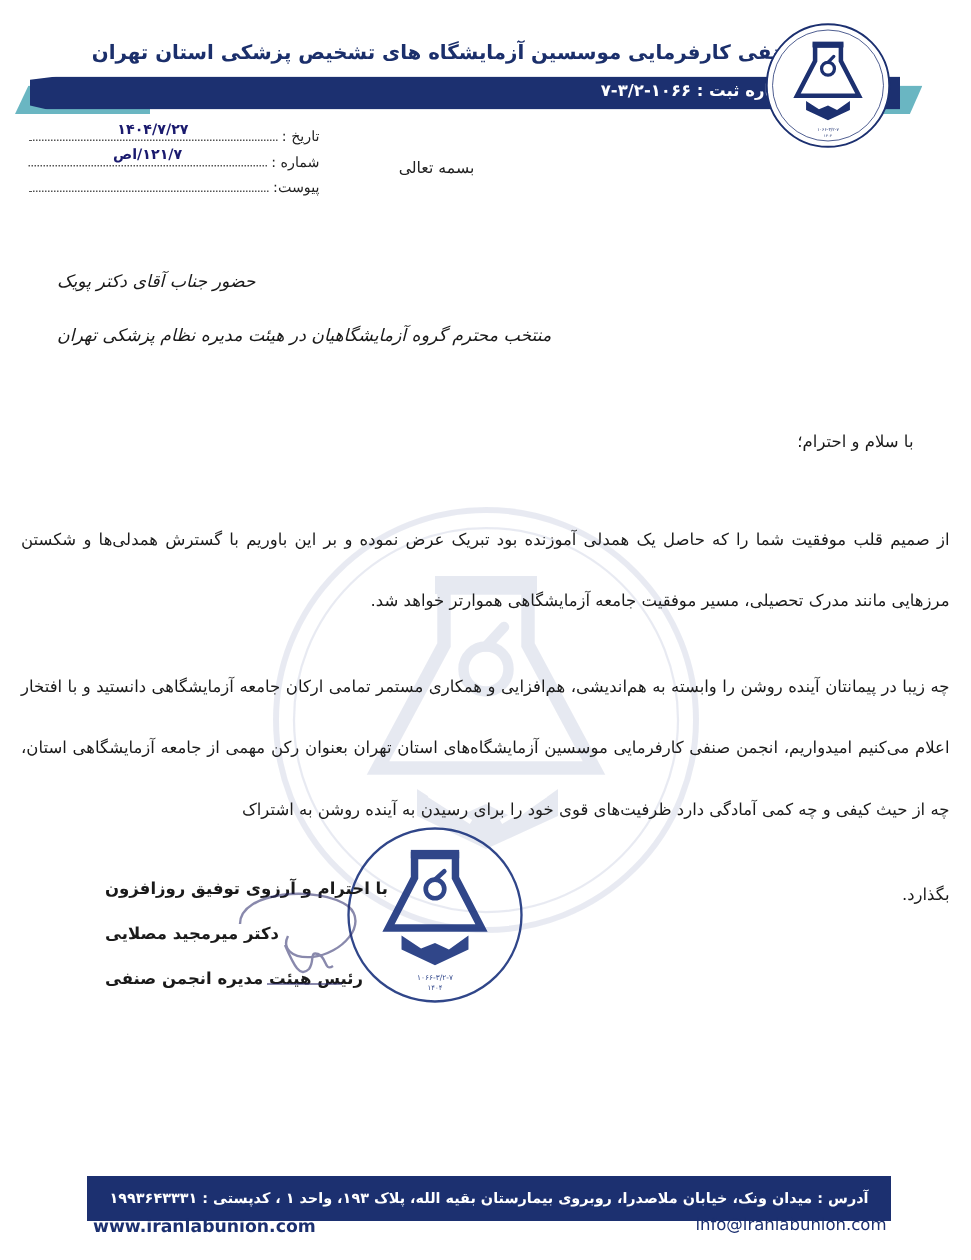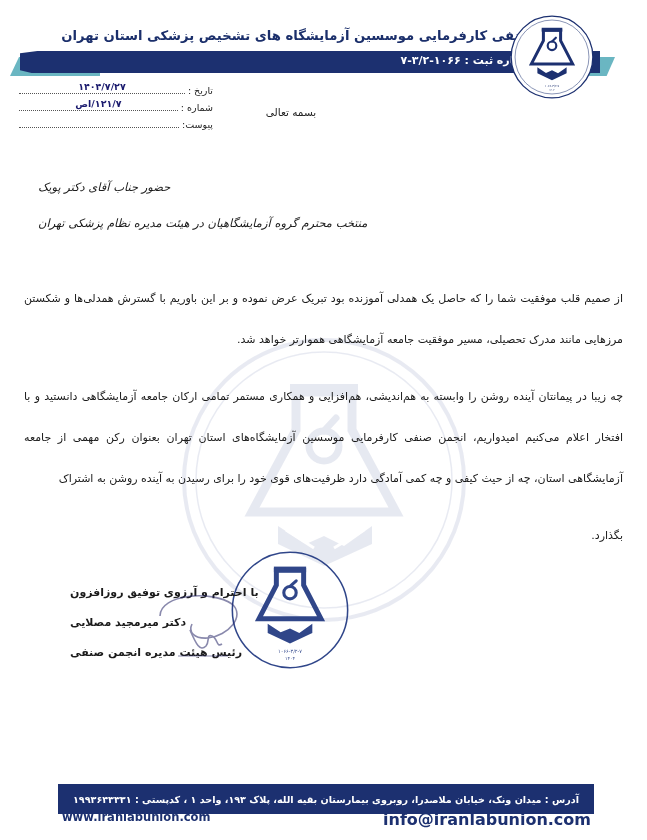--- a/index.html
+++ b/index.html
@@ -187,21 +187,21 @@
   .greeting {
     padding: 0 38px;
     margin-top: 48px;
     font-size: 11px;
     color: #1a1a1a;
     text-align: right;
   }
 
   .paragraphs {
     margin-top: 38px;
-    padding: 0 24px;
+    padding: 0 14px;
   }
   .para {
     font-size: 11px;
     color: #1a1a1a;
     line-height: 41px;
     text-align: justify;
     text-align-last: right;
     margin: 0 0 16px 0;
     direction: rtl;
   }
@@ -284,22 +284,22 @@
     top: 2px;
     font-size: 11.5px;
     font-weight: bold;
     color: #1c3070;
     direction: ltr;
   }
   .footer-email {
     position: absolute;
     right: 56px;
     top: 2px;
-    font-size: 16px;
-    font-weight: bold;
+    font-size: 11px;
+    font-weight: normal;
     color: #1c3070;
     direction: ltr;
   }
 </style>
 </head>
 <body>
 
 <div class="watermark">
   <svg viewBox="0 0 300 300" width="300" height="300" xmlns="http://www.w3.org/2000/svg">
     <circle cx="150" cy="150" r="140" fill="none" stroke="#3a4d8f" stroke-width="4"></circle>
@@ -365,20 +365,21 @@
 
 <div class="basmala">بسمه تعالی</div>
 
 <div class="letter-body">
 
   <div class="recipient">
     <div class="line1">حضور جناب آقای دکتر پویک</div>
     <div class="line2">منتخب محترم گروه آزمایشگاهیان در هیئت مدیره نظام پزشکی تهران</div>
   </div>
 
+  <div class="greeting">با سلام و احترام؛</div>
 
   <div class="paragraphs">
     <p class="para">از صمیم قلب موفقیت شما را که حاصل یک همدلی آموزنده بود تبریک عرض نموده و بر این باوریم با گسترش همدلی‌ها و شکستن مرزهایی مانند مدرک تحصیلی، مسیر موفقیت جامعه آزمایشگاهی هموارتر خواهد شد.</p>
     <p class="para">چه زیبا در پیمانتان آینده روشن را وابسته به هم‌اندیشی، هم‌افزایی و همکاری مستمر تمامی ارکان جامعه آزمایشگاهی دانستید و با افتخار اعلام می‌کنیم امیدواریم، انجمن صنفی کارفرمایی موسسین آزمایشگاه‌های استان تهران بعنوان رکن مهمی از جامعه آزمایشگاهی استان، چه از حیث کیفی و چه کمی آمادگی دارد ظرفیت‌های قوی خود را برای رسیدن به آینده روشن به اشتراک</p>
     <p class="para last">بگذارد.</p>
   </div>
 </div>
 
 <div class="stamp">
   <svg viewBox="0 0 200 200" width="124" height="124" xmlns="http://www.w3.org/2000/svg">

